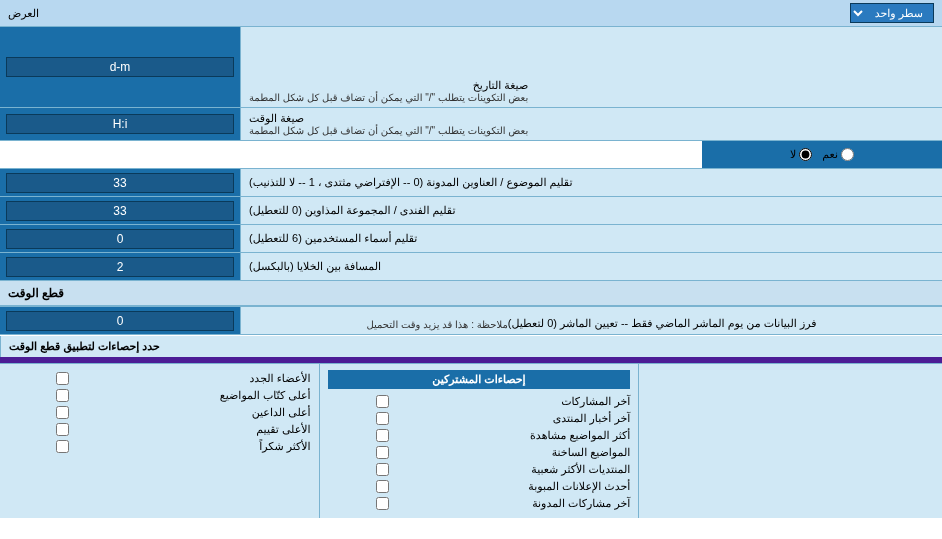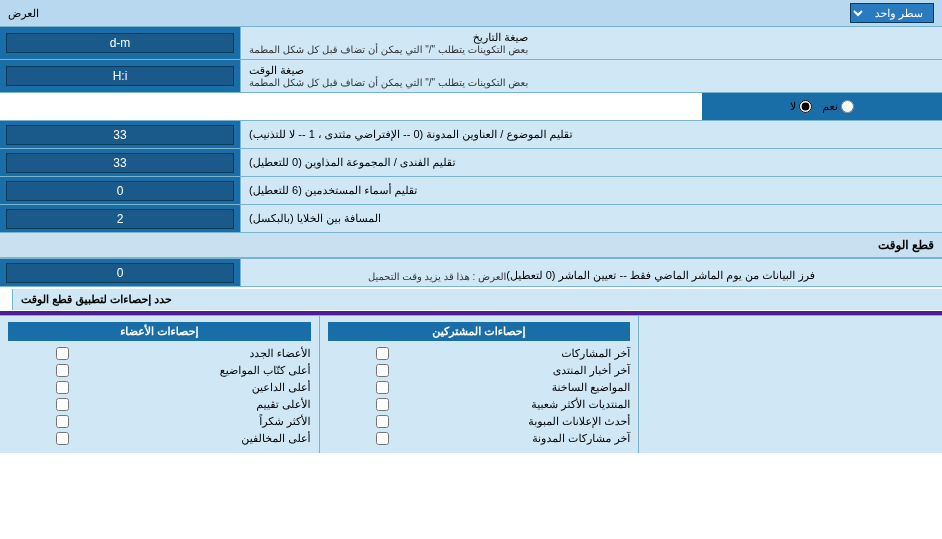--- a/index.html
+++ b/index.html
@@ -53,21 +53,21 @@
       color: #fff;
       text-align: center;
       width: 100%;
       padding: 2px 4px;
       font-size: 12px;
     }
 
     .section-header {
       background: #c8e0f0;
       color: #000;
-      text-align: right;
+      text-align: left;
       padding: 5px 8px;
       font-weight: bold;
       font-size: 12px;
       border-bottom: 1px solid #7ab3d0;
       width: 100%;
     }
 
     .radio-group {
       display: flex;
       align-items: center;
@@ -169,22 +169,21 @@
       border: 1px solid #0a3a5a;
       color: #fff;
       padding: 2px 6px;
       font-size: 11px;
     }
 
     .limit-row {
       display: flex;
       align-items: center;
       min-height: 28px;
-      border-bottom: 4px solid #4c1d95;
-      padding-left: 12px;
+      border-bottom: 6px solid #4c1d95;
     }
 
     .limit-label {
       background: #d0e8f5;
       flex: 1;
       padding: 4px 8px;
       display: flex;
       align-items: center;
       justify-content: flex-end;
       font-size: 11px;
@@ -201,21 +200,21 @@
   <select>
     <option>سطر واحد</option>
     <option>سطرين</option>
     <option>ثلاثة أسطر</option>
   </select>
   <span class="right-label">العرض</span>
 </div>
 
 <div class="row">
   <div class="label-cell">
-    <div style="text-align:right;">
+    <div style="text-align:right;margin-top:48px;">
       <span>صيغة التاريخ</span>
       <span class="sub">بعض التكوينات يتطلب "/" التي يمكن أن تضاف قبل كل شكل المطمة</span>
     </div>
   </div>
   <div class="input-cell">
     <input type="text" value="d-m" style="">
   </div>
 </div>
 
 <div class="row">
@@ -279,21 +278,21 @@
   </div>
 </div>
 
 <div style="border-bottom:1px solid #7ab3d0;">
   <div class="section-header">قطع الوقت</div>
 </div>
 
 <div class="row">
   <div class="note-cell">
     <span>فرز البيانات من يوم الماشر الماضي فقط -- تعيين الماشر (0 لتعطيل)</span>
-    <span class="note-sub">العرض : هذا قد يزيد وقت التحميل</span>
+    <span class="note-sub">ملاحظة : هذا قد يزيد وقت التحميل</span>
   </div>
   <div class="input-cell">
     <input type="text" value="0" style="">
   </div>
 </div>
 
 <div class="limit-row">
   <div class="limit-label">حدد إحصاءات لتطبيق قطع الوقت</div>
 </div>
 
@@ -305,57 +304,56 @@
     <div class="col-header">إحصاءات المشتركين</div>
     <div class="checkbox-item">
       <span>آخر المشاركات</span>
       <input type="checkbox" style="">
     </div>
     <div class="checkbox-item">
       <span>آخر أخبار المنتدى</span>
       <input type="checkbox" style="">
     </div>
     <div class="checkbox-item">
+      <span>أكثر المواضيع مشاهدة</span>
+      <input type="checkbox" style="">
+    </div>
+    <div class="checkbox-item">
       <span>المواضيع الساخنة</span>
       <input type="checkbox" style="">
     </div>
     <div class="checkbox-item">
       <span>المنتديات الأكثر شعبية</span>
       <input type="checkbox" style="">
     </div>
     <div class="checkbox-item">
       <span>أحدث الإعلانات المبوبة</span>
       <input type="checkbox" style="">
     </div>
     <div class="checkbox-item">
       <span>آخر مشاركات المدونة</span>
       <input type="checkbox" style="">
     </div>
   </div>
 
   <div class="checkbox-column">
-    <div class="col-header">إحصاءات الأعضاء</div>
     <div class="checkbox-item">
       <span>الأعضاء الجدد</span>
       <input type="checkbox" style="">
     </div>
     <div class="checkbox-item">
       <span>أعلى كتّاب المواضيع</span>
       <input type="checkbox" style="">
     </div>
     <div class="checkbox-item">
       <span>أعلى الداعين</span>
       <input type="checkbox" style="">
     </div>
     <div class="checkbox-item">
       <span>الأعلى تقييم</span>
       <input type="checkbox" style="">
     </div>
     <div class="checkbox-item">
       <span>الأكثر شكراً</span>
       <input type="checkbox" style="">
     </div>
-    <div class="checkbox-item">
-      <span>أعلى المخالفين</span>
-      <input type="checkbox" style="">
-    </div>
   </div>
 </div>
 
 </body></html>

